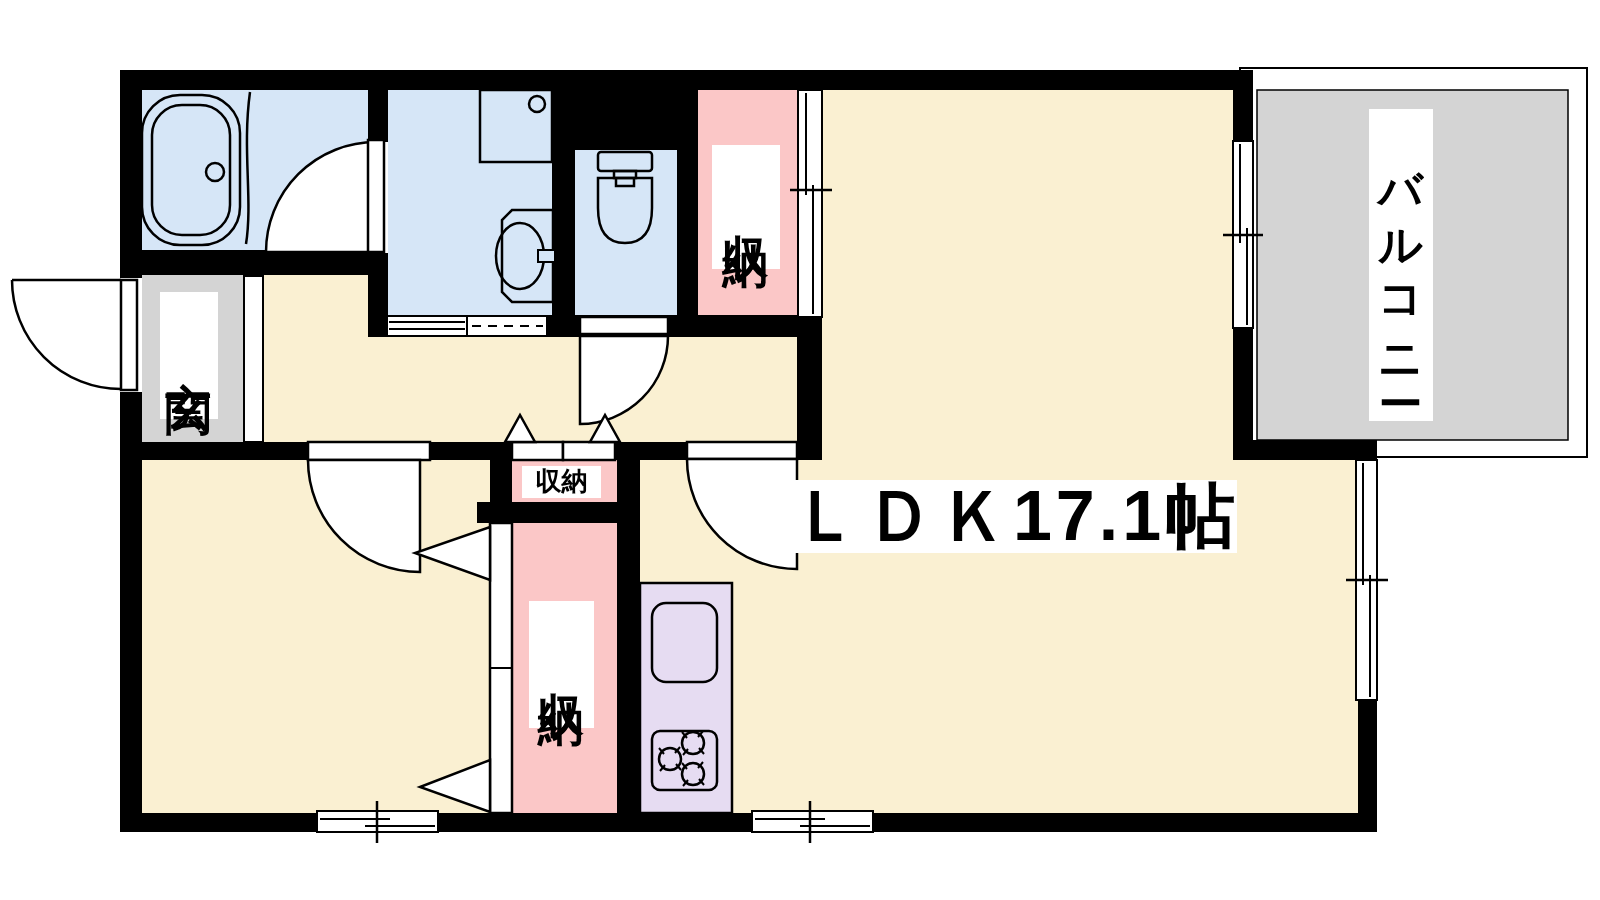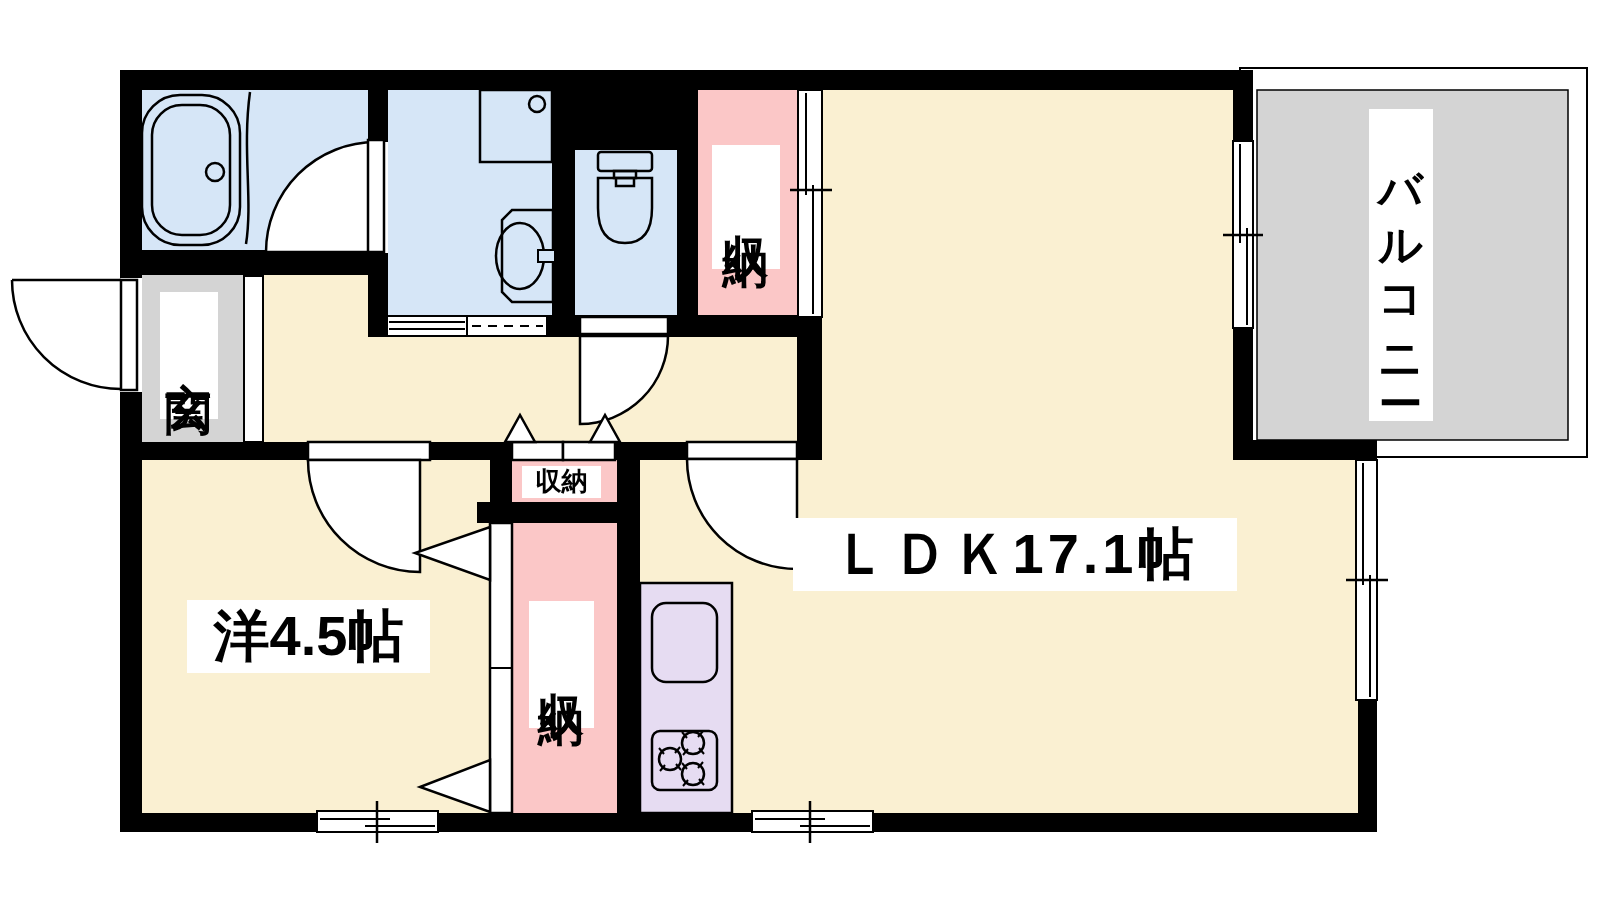--- a/index.html
+++ b/index.html
@@ -185,20 +185,19 @@
             <line class="ln" x1="687" y1="738" x2="682" y2="732" stroke-width="2"></line>
         <line class="ln" x1="698" y1="768" x2="703" y2="762" stroke-width="2"></line>
             <line class="ln" x1="688" y1="780" x2="683" y2="786" stroke-width="2"></line>
             <line class="ln" x1="699" y1="779" x2="704" y2="785" stroke-width="2"></line>
             <line class="ln" x1="687" y1="769" x2="682" y2="763" stroke-width="2"></line>
       </g>
     </g>
   </g>
 </svg>
 
-  <div class="lbl" style="left:793px;top:518px;width:444px;height:73px;font-size:56px;letter-spacing:4px;">ＬＤＫ17.1帖</div>
-  <div class="lbl" style="left:187px;top:600px;width:243px;height:73px;font-size:56px;">洋4.5帖</div>
+  <div class="lbl" style="left:793px;top:480px;width:444px;height:73px;font-size:70px;letter-spacing:4px;">ＬＤＫ17.1帖</div>
   <div class="lbl vlbl" style="left:160px;top:292px;width:58px;height:127px;font-size:46px;letter-spacing:12px;">玄関</div>
   <div class="lbl vlbl" style="left:712px;top:145px;width:68px;height:124px;font-size:46px;letter-spacing:10px;">収納</div>
   <div class="lbl" style="left:522px;top:466px;width:79px;height:32px;font-size:26px;">収納</div>
   <div class="lbl vlbl" style="left:529px;top:601px;width:65px;height:127px;font-size:46px;letter-spacing:10px;">収納</div>
   <div class="lbl vlbl" style="left:1369px;top:109px;width:64px;height:312px;font-size:44px;letter-spacing:10px;">バルコニー</div>
 </div>
 
 </body></html>

